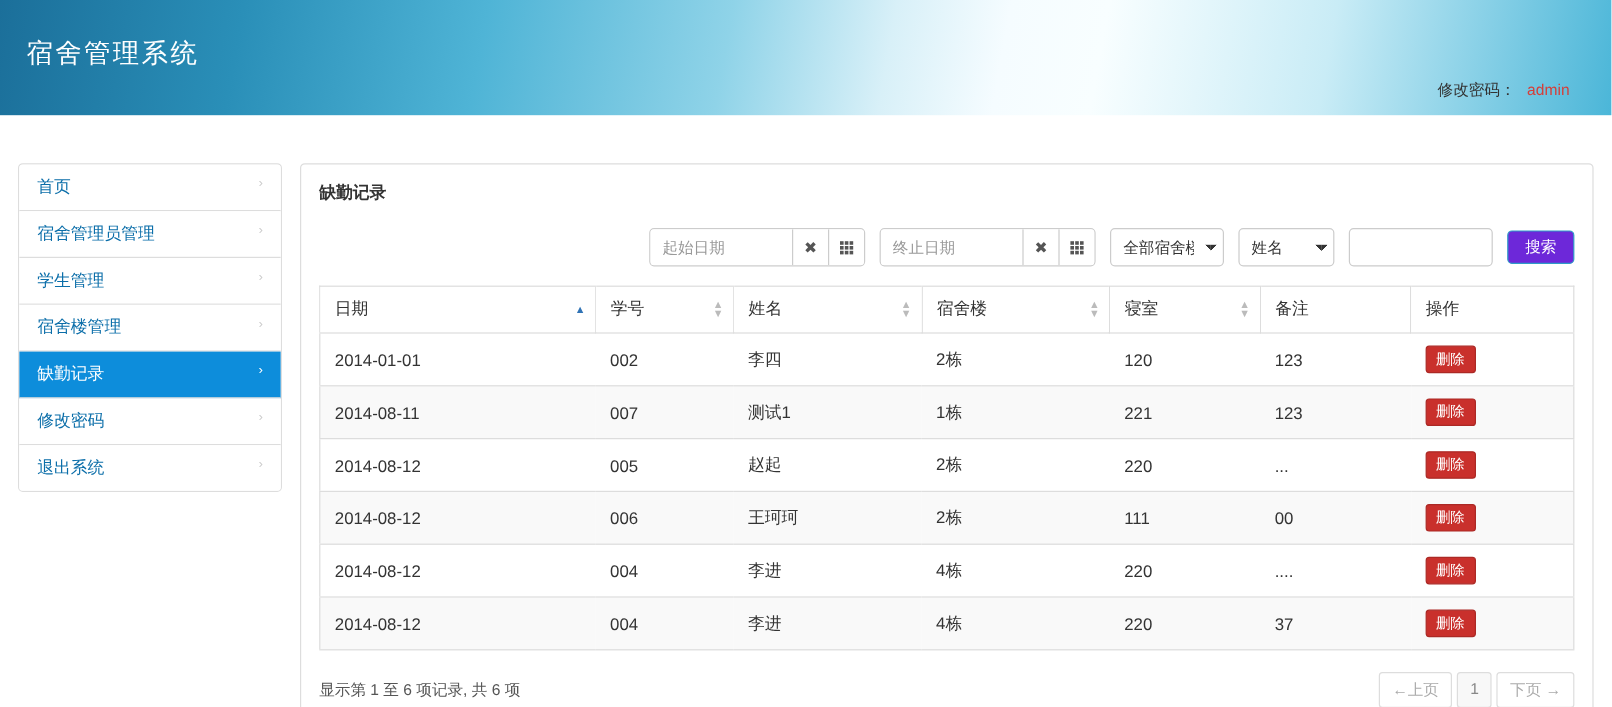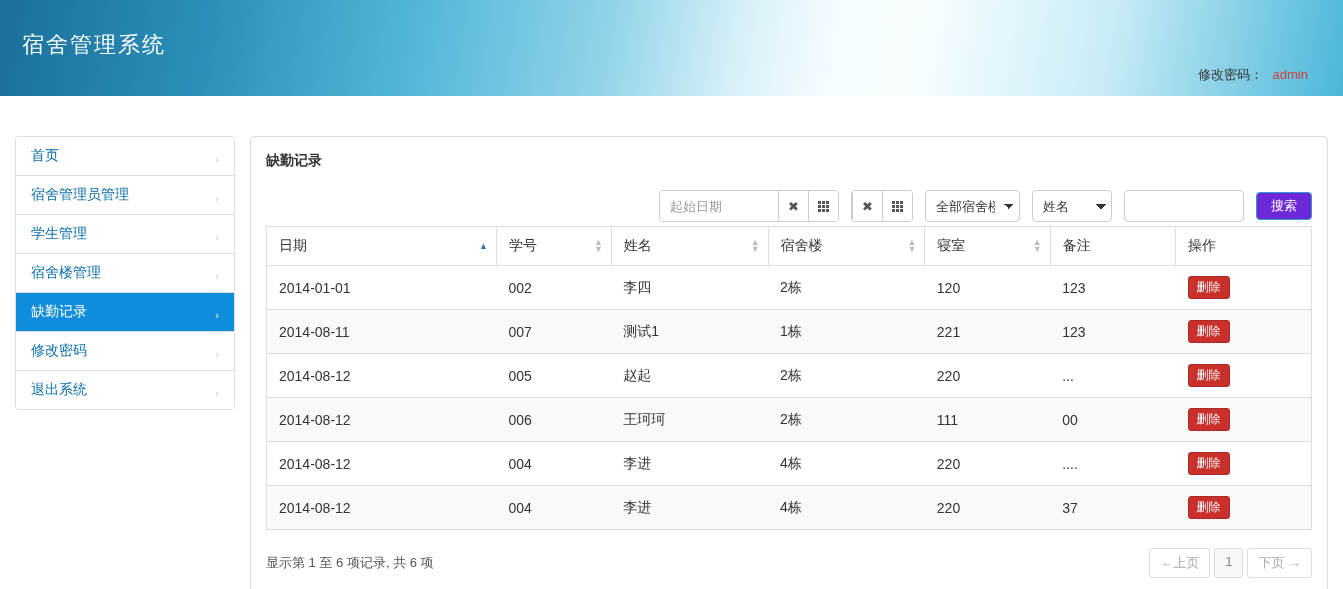--- a/index.html
+++ b/index.html
@@ -41,21 +41,21 @@
   width: 220px;
   flex-shrink: 0;
 }
 .nav-list {
   border: 1px solid #ddd;
   border-radius: 4px;
   overflow: hidden;
 }
 .nav-item {
   display: flex;
-  align-items: flex-end;
+  align-items: flex-start;
   justify-content: space-between;
   padding: 10px 15px;
   border-bottom: 1px solid #ddd;
   color: #0b6ea9;
   cursor: pointer;
   background: #fff;
   font-size: 14px;
 }
 .nav-item:last-child { border-bottom: none; }
 .nav-item.active {
@@ -77,21 +77,21 @@
   font-size: 14px;
   font-weight: bold;
   color: #333;
   margin-bottom: 20px;
 }
 .filter-row {
   display: flex;
   gap: 12px;
   justify-content: flex-end;
   align-items: center;
-  margin-bottom: 4px;
+  margin-bottom: 16px;
 }
 .input-group {
   display: flex;
   border: 1px solid #ccc;
   border-radius: 4px;
   overflow: hidden;
   height: 32px;
 }
 .input-group input {
   border: none;
@@ -283,20 +283,21 @@
               <span></span>
               <span></span>
               <span></span>
               <span></span>
               <span></span>
             </span>
         </div>
       </div>
 
       <div class="input-group">
+        <input type="text" placeholder="终止日期" style="">
         <div class="input-btn">
             <span>✖</span>
           </div>
         <div class="input-btn">
           <span class="grid-icon">
               <span></span>
               <span></span>
               <span></span>
               <span></span>
               <span></span>

